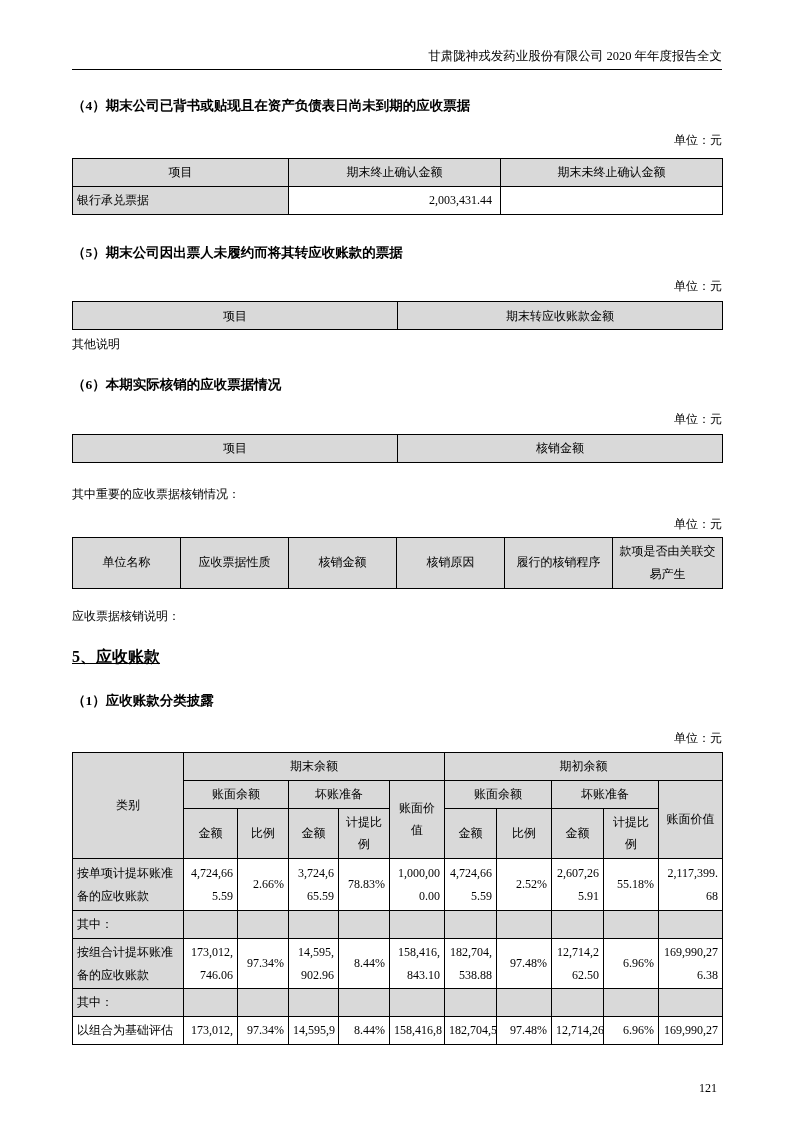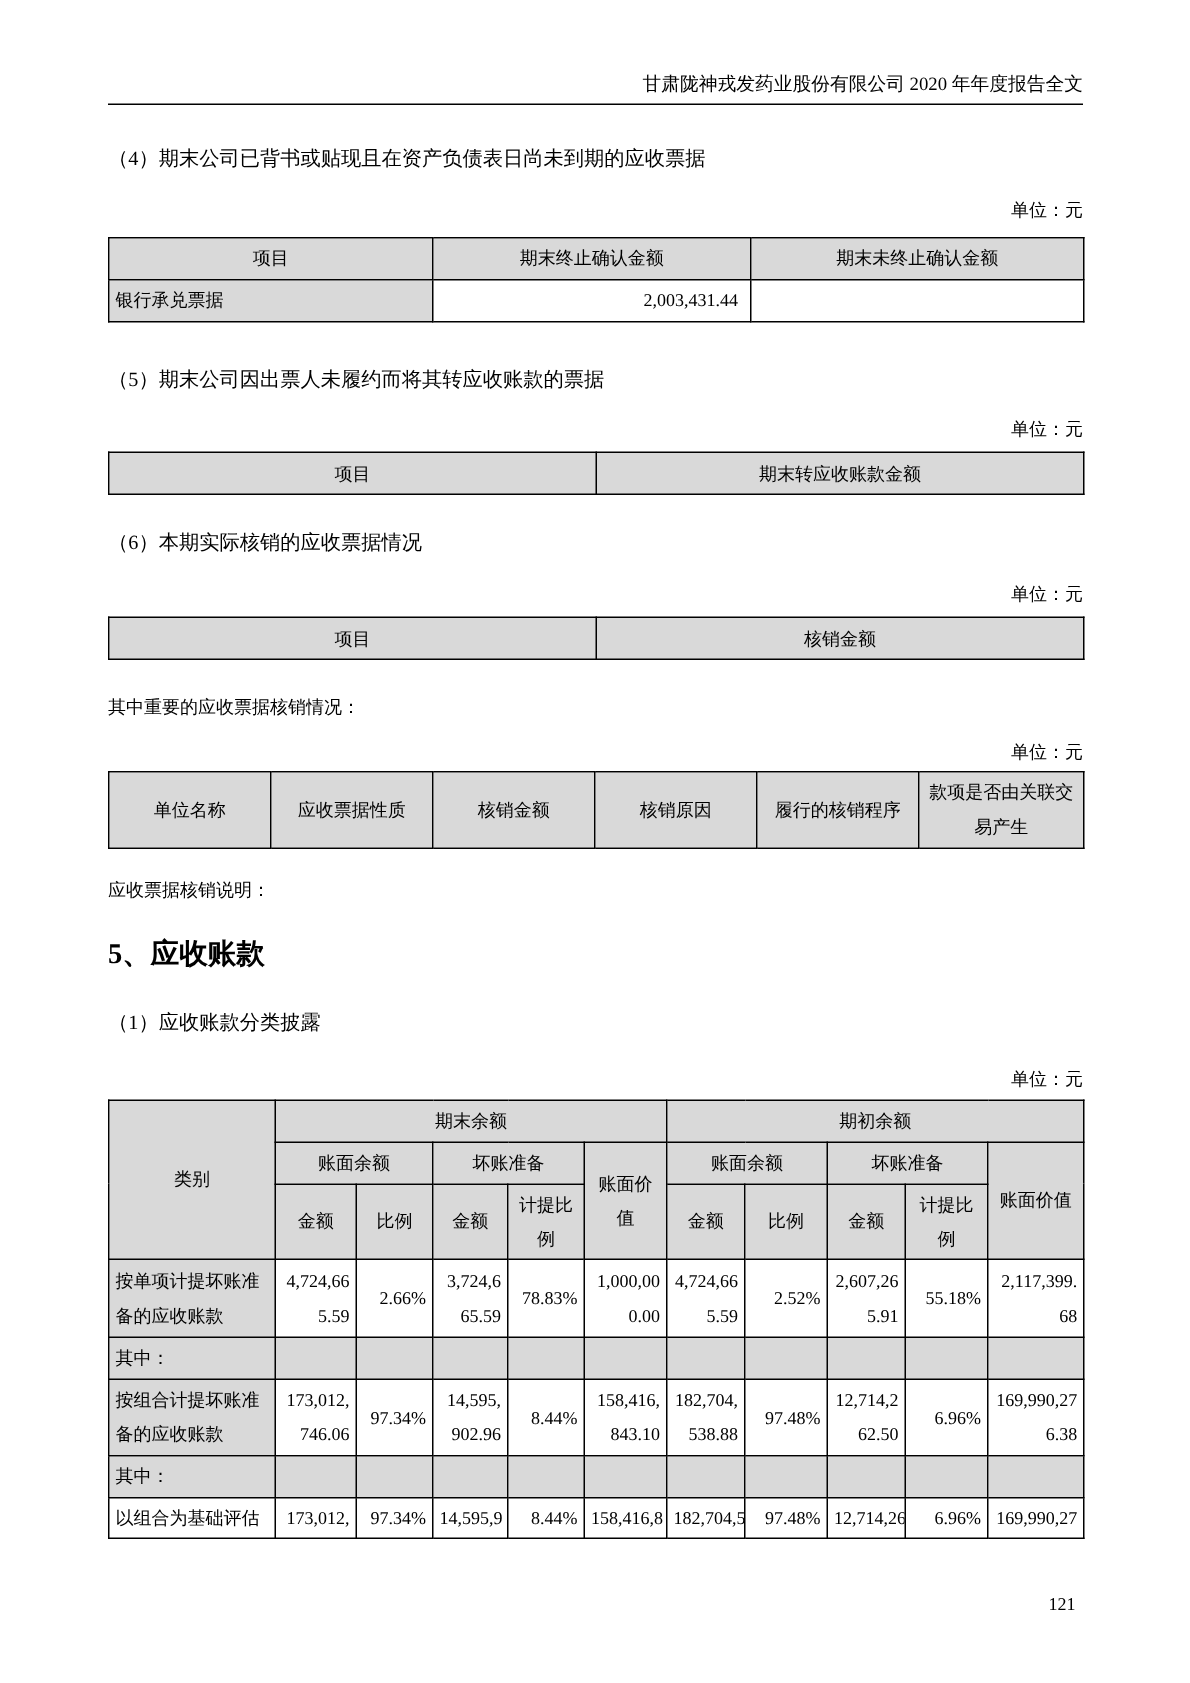--- a/index.html
+++ b/index.html
@@ -21,27 +21,28 @@
   }
   .header-rule {
     margin-top: 5px;
     border-top: 1.5px solid #000;
     height: 0;
   }
 
   .sec-title {
     margin-top: 27px;
     font-size: 13.5px;
-    font-weight: normal;
-    line-height: 1.3;
-  }
-  .big-title {
-    font-size: 19px;
     font-weight: bold;
     line-height: 1.3;
+  }
+  .big-title {
+    font-size: 16px;
+    font-weight: bold;
+    line-height: 1.3;
+    text-decoration: underline;
   }
   .unit-line {
     text-align: right;
     font-size: 12px;
     line-height: 1.2;
   }
   .note-line {
     font-size: 12px;
     line-height: 1.3;
   }
@@ -114,20 +115,21 @@
         <col style="width:325px">
         <col style="width:325px">
       </colgroup>
     <tbody>
         <tr style="height:28px">
       <th>项目</th>
       <th>期末转应收账款金额</th>
     </tr>
   </tbody>
     </table>
+  <div class="note-line" style="margin-top:7px">其他说明</div>
 
   <div class="sec-title" style="margin-top:23px">（6）本期实际核销的应收票据情况</div>
   <div class="unit-line" style="margin-top:18px">单位：元</div>
 
   <table style="margin-top:8px">
     <colgroup>
         <col style="width:325px">
         <col style="width:325px">
       </colgroup>
     <tbody>

